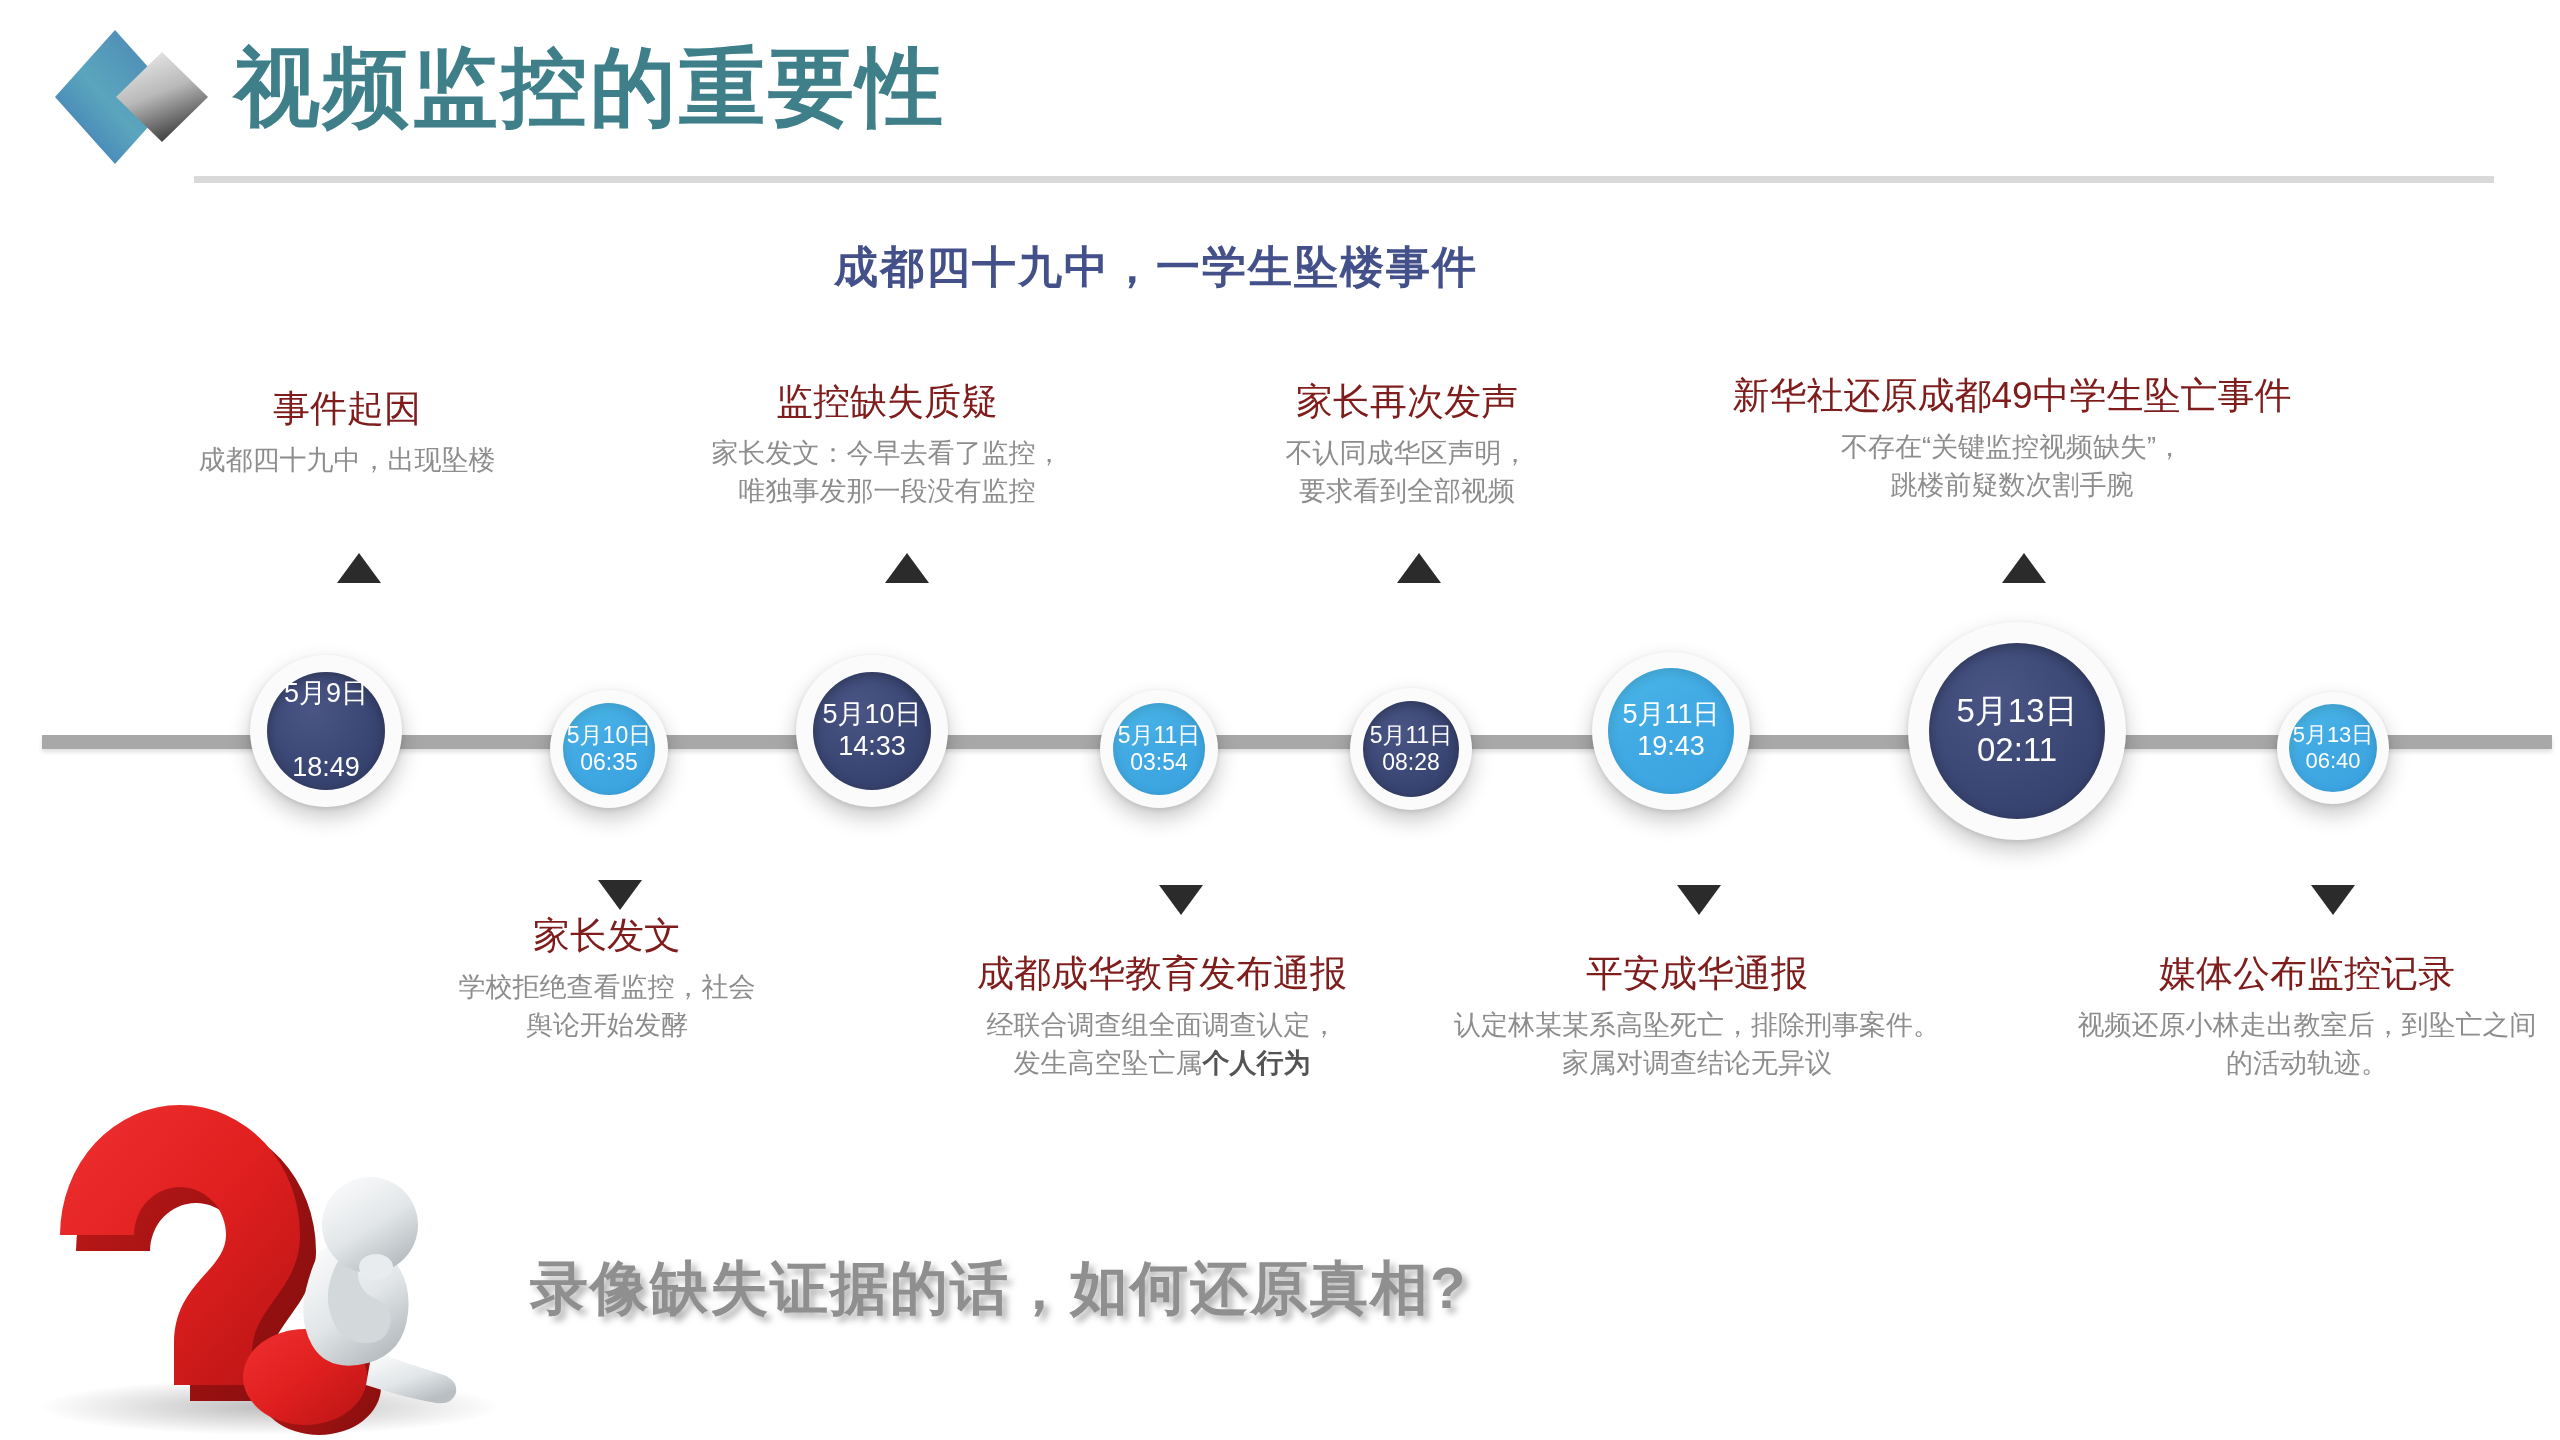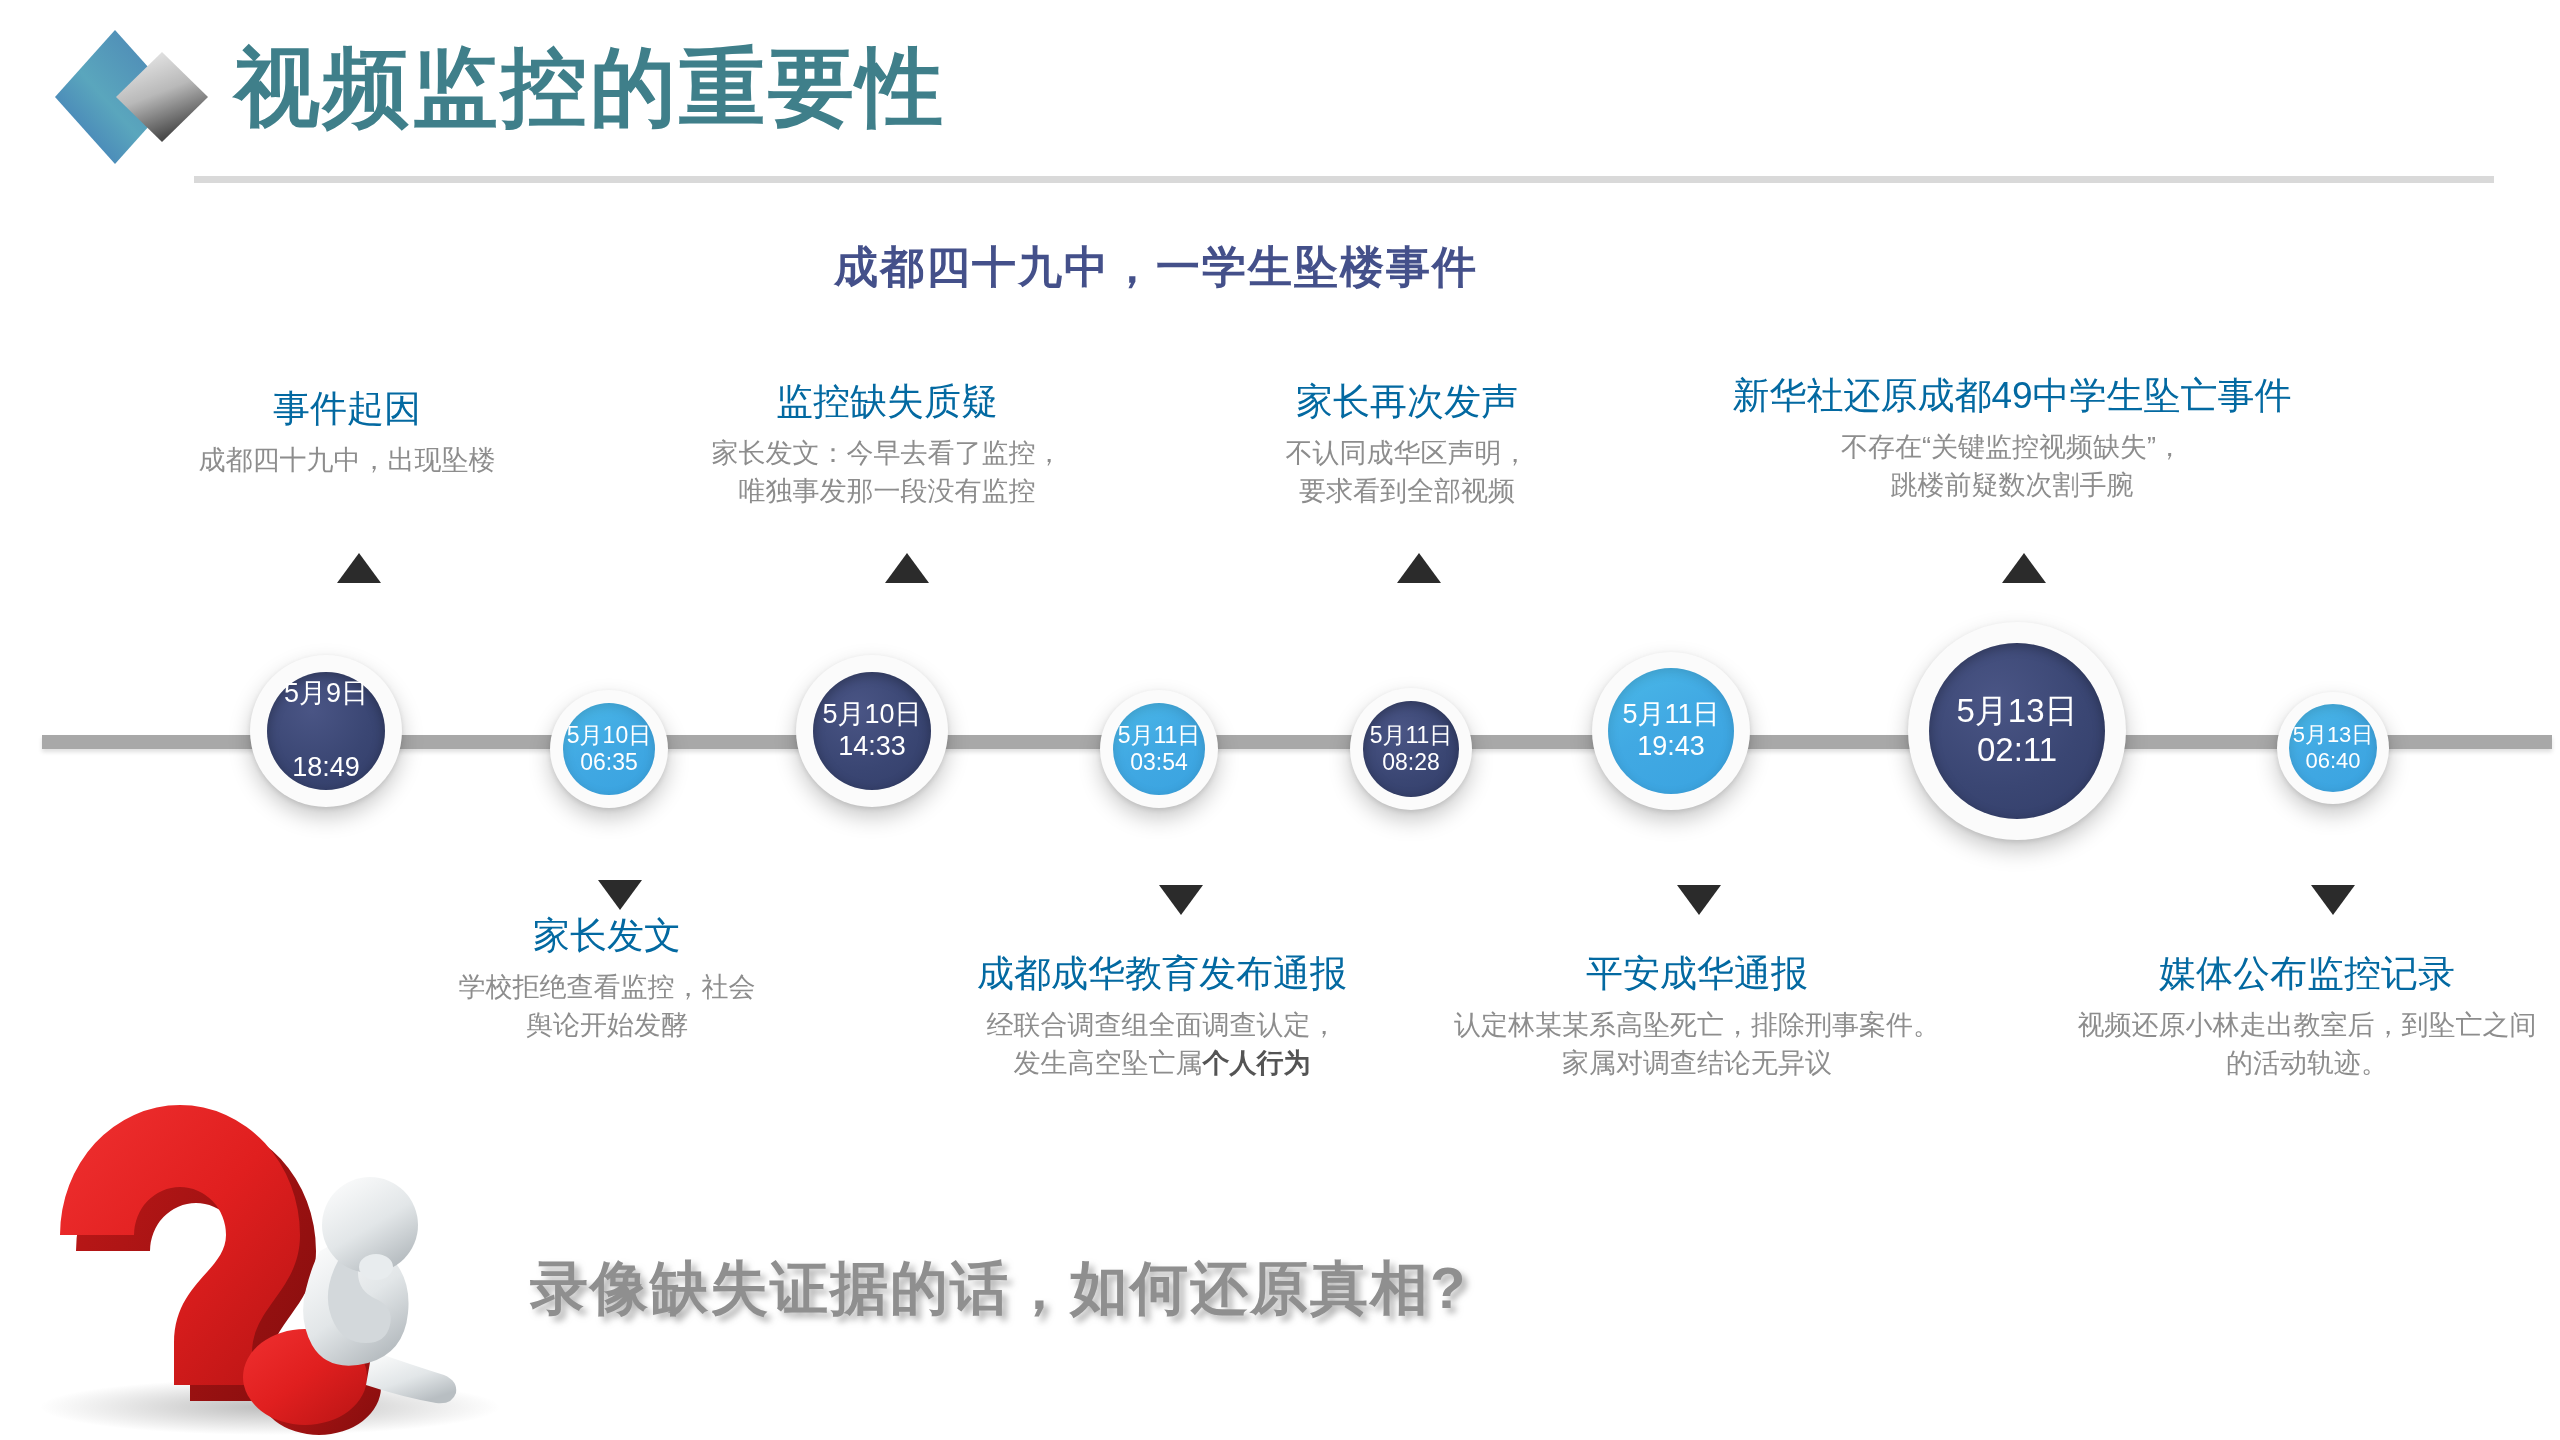--- a/index.html
+++ b/index.html
@@ -120,21 +120,21 @@
     border-top: 30px solid #2b2b2b;
   }
 
   
   .caption {
     position: absolute;
     text-align: center;
   }
   .caption-title {
     font-size: 37px;
-    color: #0369a1;
+    color: #7f1d1d;
     line-height: 1.3;
     white-space: nowrap;
   }
   .caption-desc {
     font-size: 27px;
     color: #8d8d8d;
     line-height: 1.42;
     margin-top: 8px;
   }
   .caption-desc b { color: #545454; font-weight: bold; }

